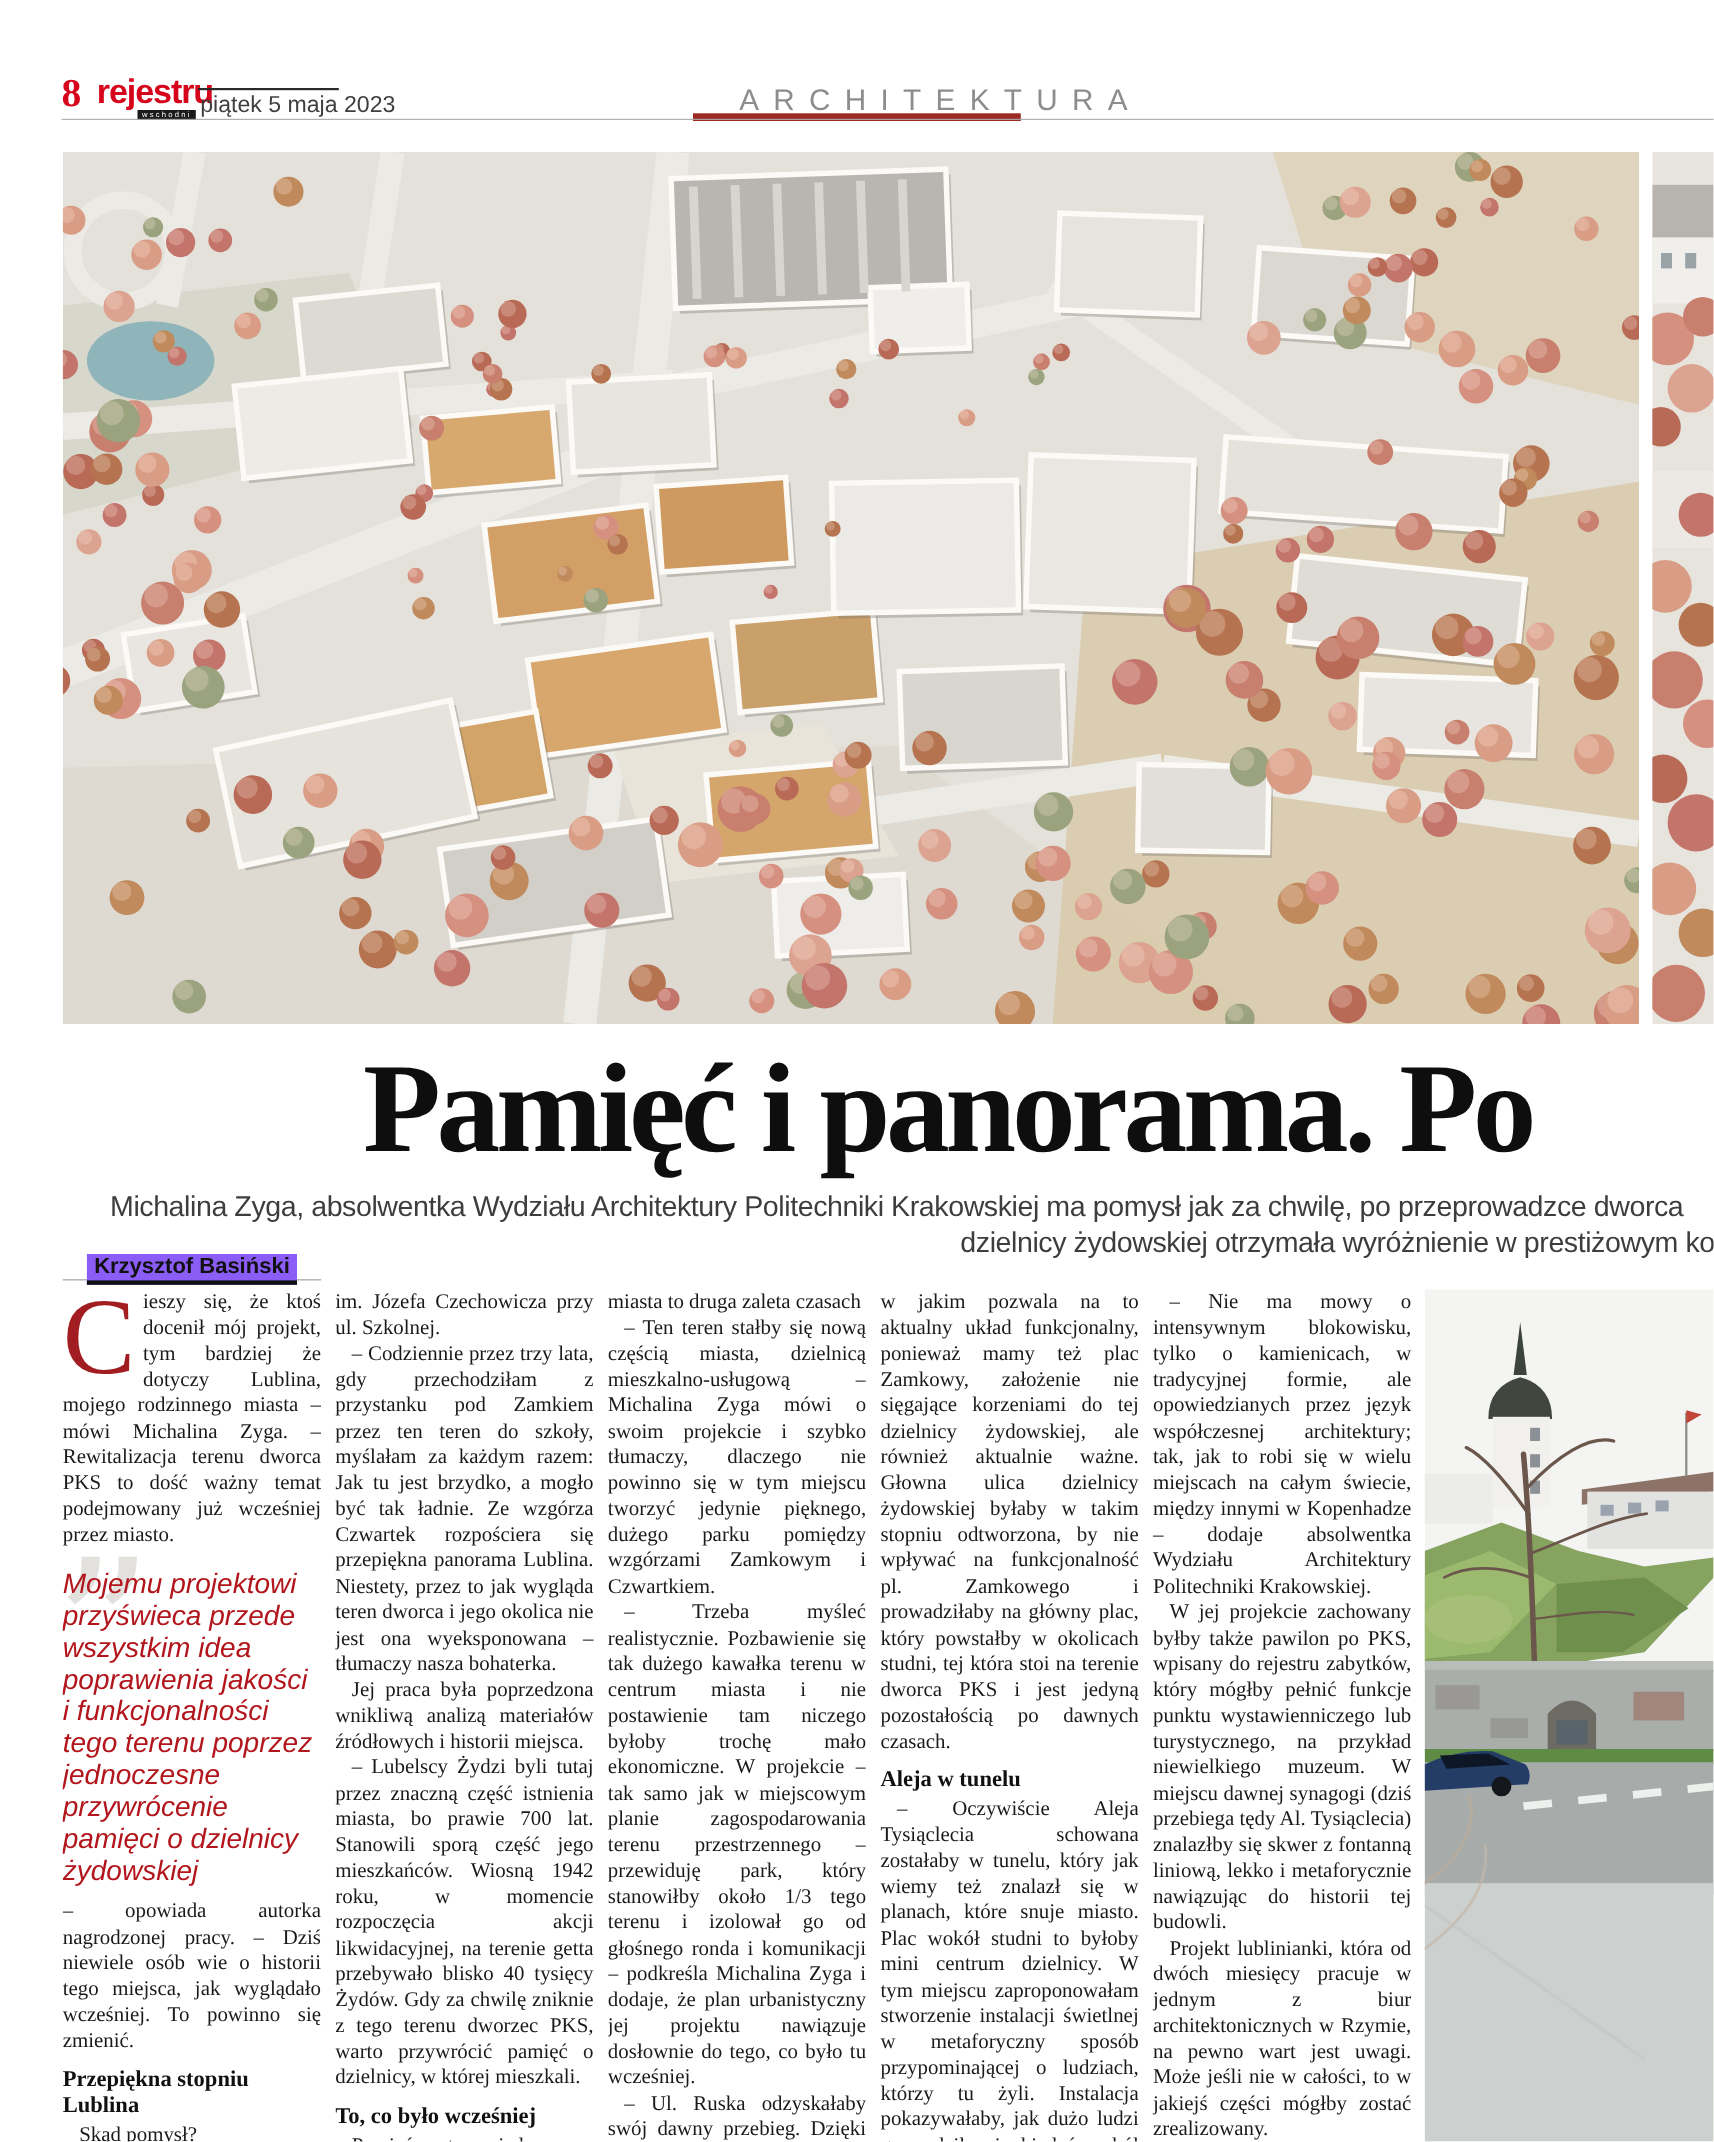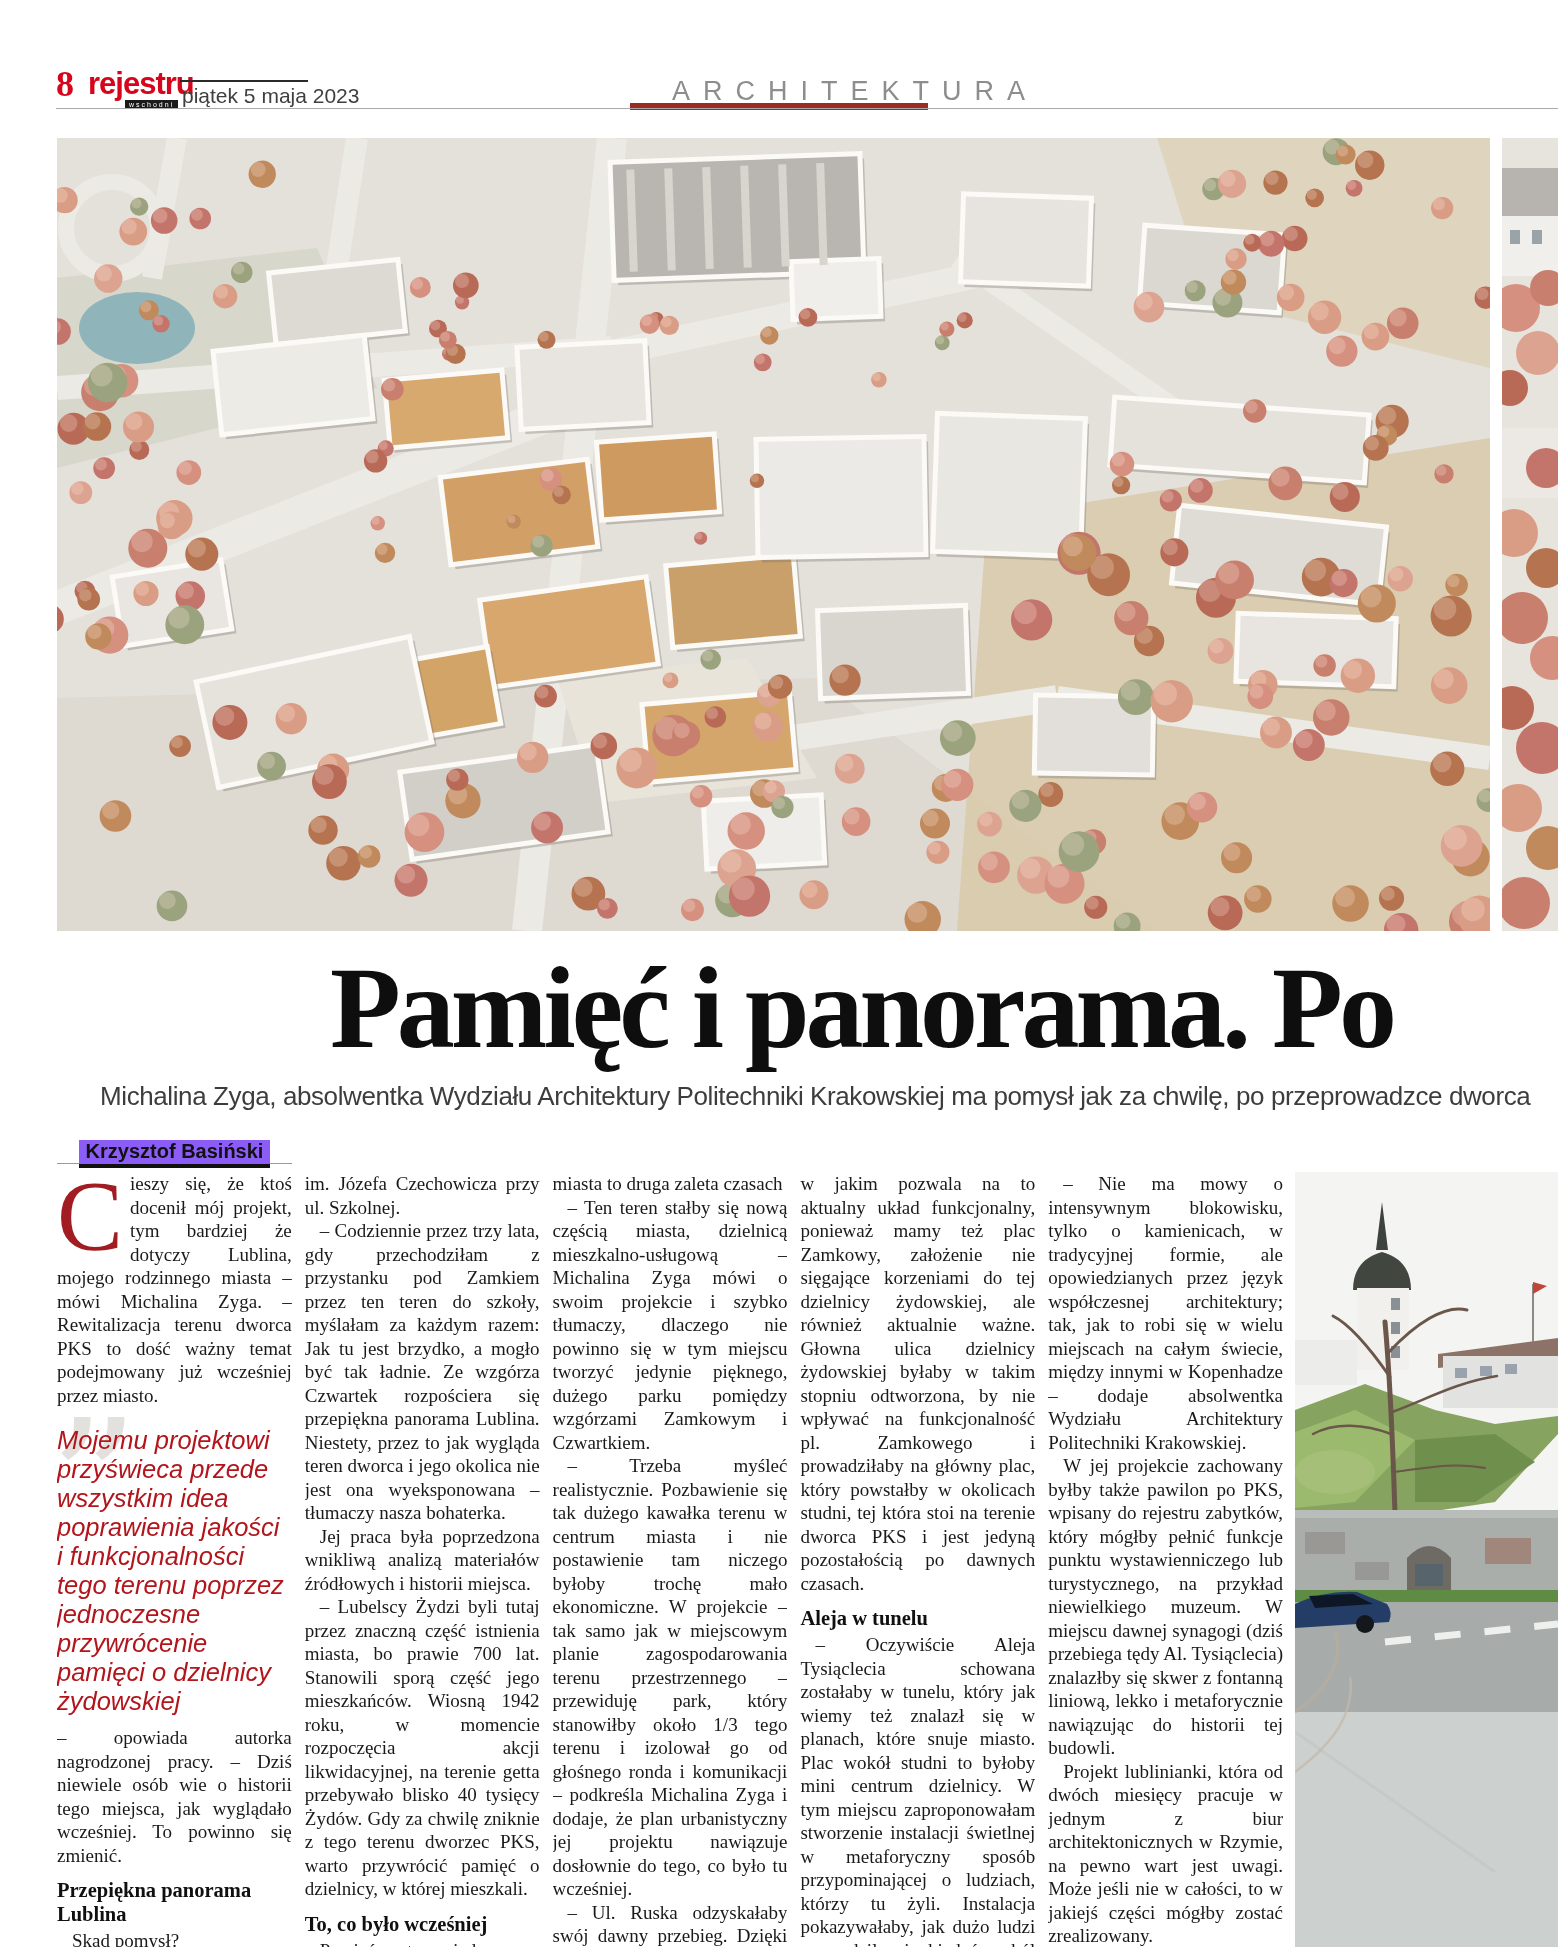--- a/index.html
+++ b/index.html
@@ -619,35 +619,36 @@
       <circle cx="10" cy="570" r="22" fill="#b96a57"></circle>
         <circle cx="40" cy="610" r="26" fill="#c4756b"></circle>
       <circle cx="16" cy="670" r="24" fill="#d99d85"></circle>
         <circle cx="46" cy="710" r="22" fill="#c08a5c"></circle>
       <circle cx="22" cy="765" r="26" fill="#c87f6e"></circle>
     </svg>
   </figure>
 
   <h1 class="headline">Pamięć i panorama. Po</h1>
   <div class="lead1">Michalina Zyga, absolwentka Wydziału Architektury Politechniki Krakowskiej ma pomysł jak za chwilę, po przeprowadzce dworca</div>
+  <div class="lead2">dzielnicy żydowskiej otrzymała wyróżnienie w prestiżowym ko</div>
 
   <div class="byline-row">
     <span class="byline-name">Krzysztof Basiński</span>
   </div>
 
   <section class="cols">
 
     <div class="col">
       <p class="body"><span class="dropcap">C</span><span>ieszy się, że ktoś docenił mój projekt, tym bardziej że dotyczy Lublina, mojego rodzinnego miasta – mówi Michalina Zyga. – Rewitalizacja terenu dworca PKS to dość ważny temat podejmowany już wcześniej przez miasto.</span></p>
       <div class="pullquote">
         <span class="pq-mark">”</span>
         <p>Mojemu projektowi przyświeca przede wszystkim idea poprawienia jakości i funkcjonalności tego terenu poprzez jednoczesne przywrócenie pamięci o dzielnicy żydowskiej</p>
       </div>
       <p class="body">– opowiada autorka nagrodzonej pracy. – Dziś niewiele osób wie o historii tego miejsca, jak wyglądało wcześniej. To powinno się zmienić.</p>
-      <h3 class="sub">Przepiękna panorama Lublina</h3>
+      <h3 class="sub">Przepiękna stopniu Lublina</h3>
       <p class="body ind">Skąd pomysł?</p>
 
     </div>
 
     <div class="col">
       <p class="body">im. Józefa Czechowicza przy ul. Szkolnej.</p>
       <p class="body ind">– Codziennie przez trzy lata, gdy przechodziłam z przystanku pod Zamkiem przez ten teren do szkoły, myślałam za każdym razem: Jak tu jest brzydko, a mogło być tak ładnie. Ze wzgórza Czwartek rozpościera się przepiękna panorama Lublina. Niestety, przez to jak wygląda teren dworca i jego okolica nie jest ona wyeksponowana – tłumaczy nasza bohaterka.</p>
       <p class="body ind">Jej praca była poprzedzona wnikliwą analizą materiałów źródłowych i historii miejsca.</p>
       <p class="body ind">– Lubelscy Żydzi byli tutaj przez znaczną część istnienia miasta, bo prawie 700 lat. Stanowili sporą część jego mieszkańców. Wiosną 1942 roku, w momencie rozpoczęcia akcji likwidacyjnej, na terenie getta przebywało blisko 40 tysięcy Żydów. Gdy za chwilę zniknie z tego terenu dworzec PKS, warto przywrócić pamięć o dzielnicy, w której mieszkali.</p>
       <h3 class="sub">To, co było wcześniej</h3>

